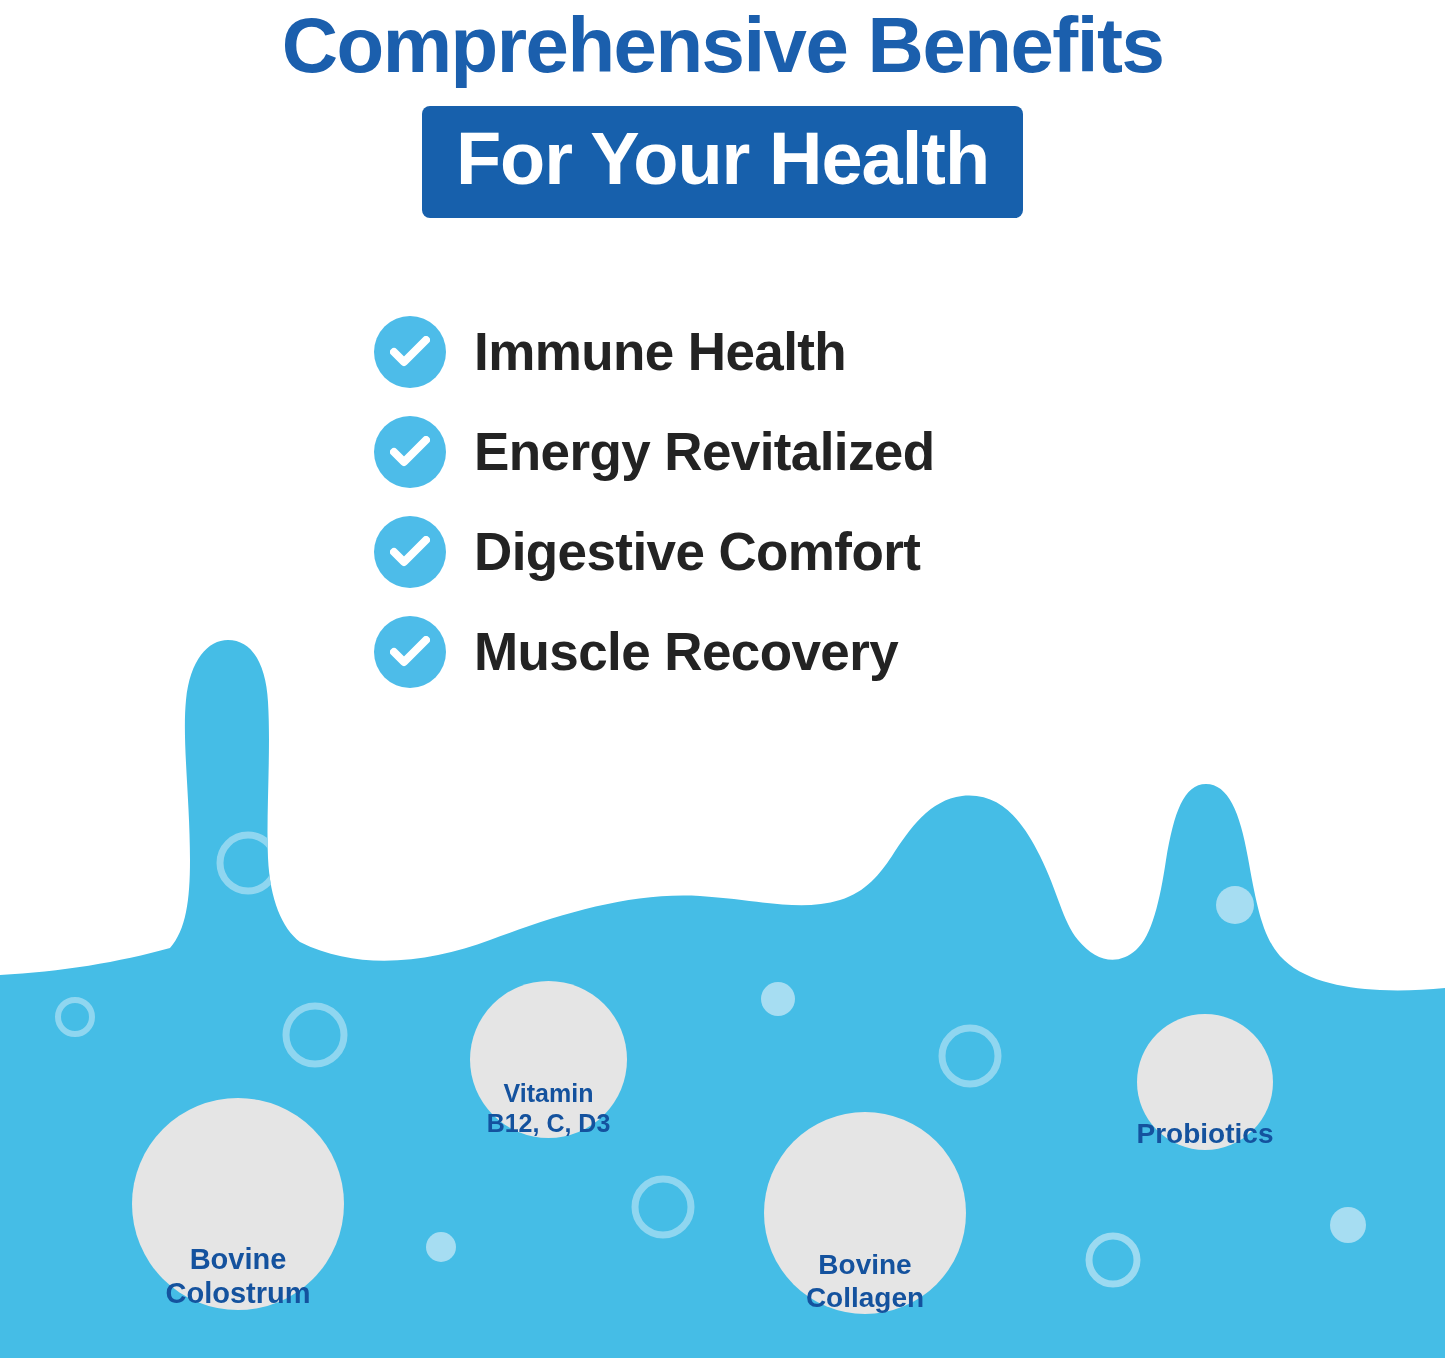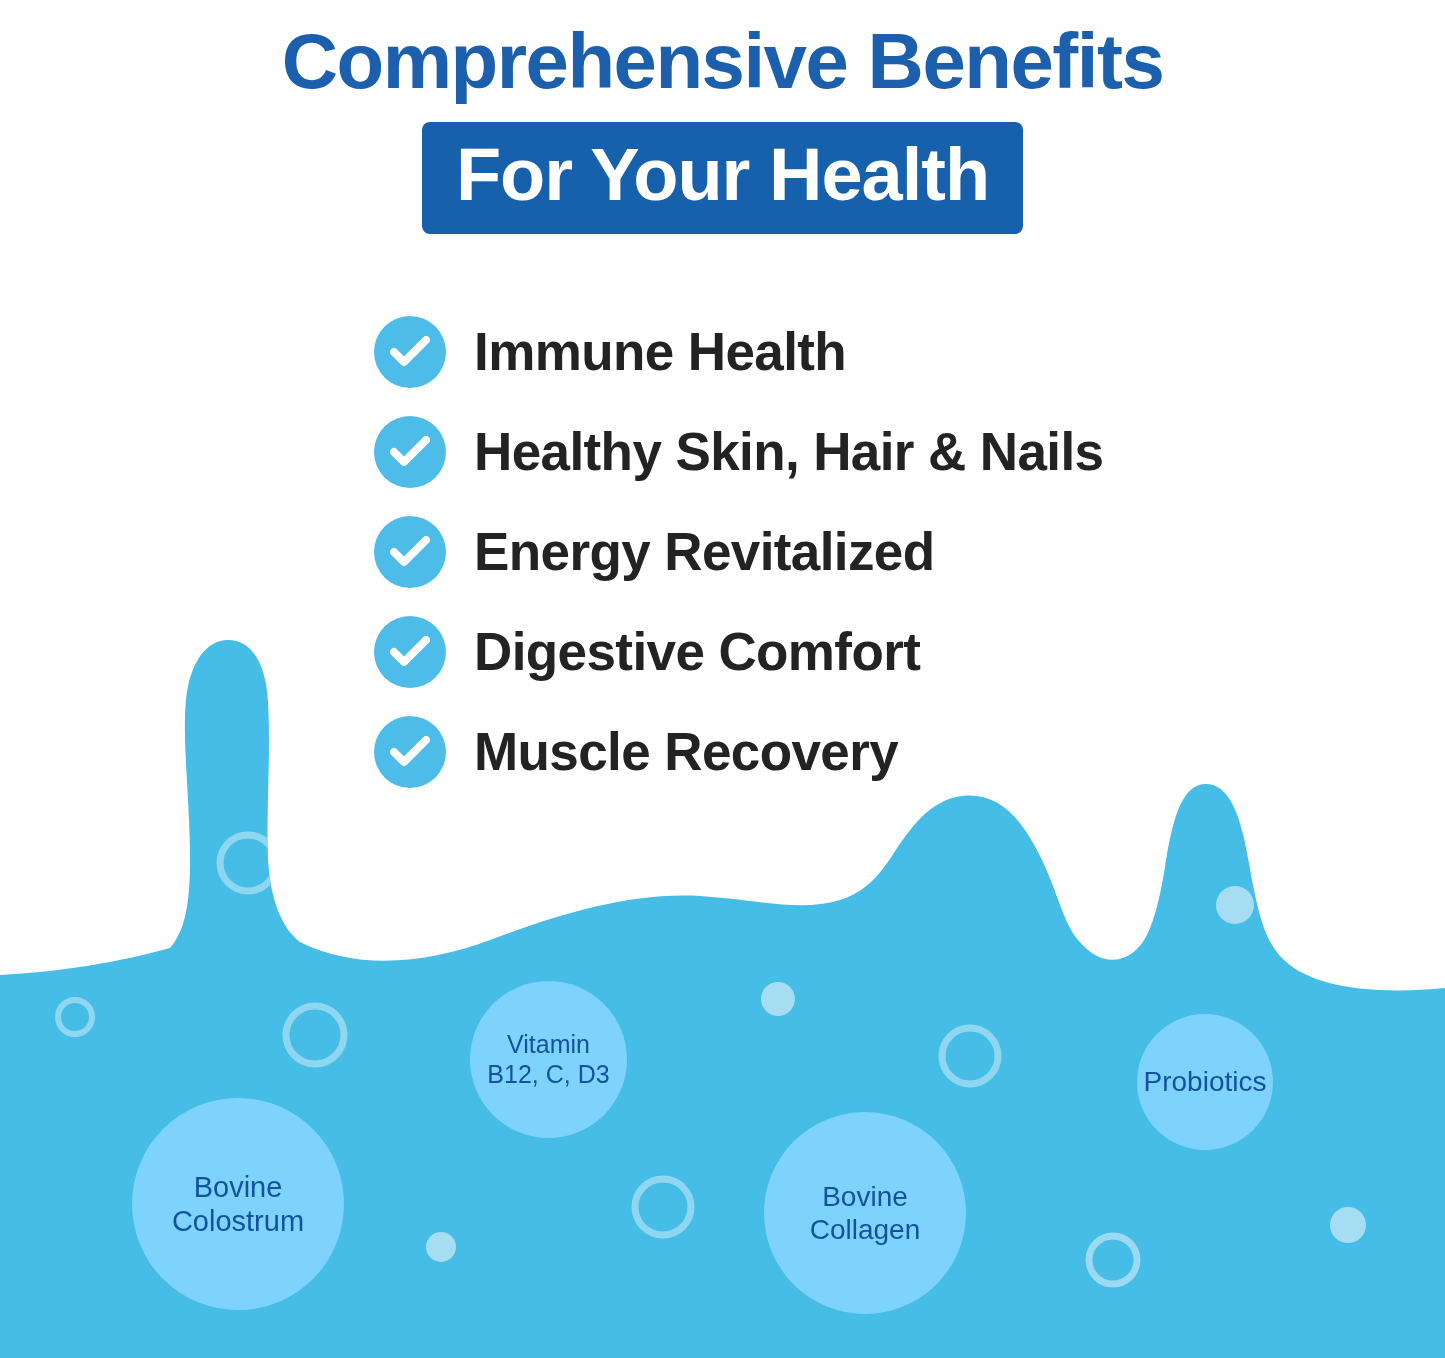--- a/index.html
+++ b/index.html
@@ -23,21 +23,21 @@
     width:1445px;
     text-align:center;
     z-index:5;
   }
   .title-main {
     font-size:78px;
     font-weight:bold;
     color:#1B5FAD;
     letter-spacing:-1.5px;
     line-height:1.0;
-    padding-top:22px;
+    padding-top:6px;
     white-space:nowrap;
   }
   .title-badge-wrap {
     margin-top:22px;
     display:flex;
     justify-content:center;
   }
   .title-badge {
     display:inline-block;
     background:#1760AC;
@@ -89,27 +89,27 @@
     left:0; top:0;
     width:1445px; height:1358px;
     z-index:1;
   }
   .wave-layer svg { display:block; }
 
   
   .ingredient {
     position:absolute;
     border-radius:50%;
-    background:#7dd3fc;
-    display:flex;
-    align-items:center;
+    background:#e5e5e5;
+    display:flex;
+    align-items:flex-end;
     justify-content:center;
     text-align:center;
     color:#14529E;
-    font-weight:normal;
+    font-weight:bold;
     line-height:1.18;
     z-index:4;
   }
   #ing-colostrum {
     left:132px; top:1098px;
     width:212px; height:212px;
     font-size:29px;
   }
   #ing-vitamin {
     left:470px; top:981px;
@@ -215,28 +215,20 @@
 
     <div class="benefit-row">
       <span class="check-circle">
         <svg width="40" height="32" viewBox="0 0 40 32">
           <path d="M4 16 L14 26 L36 4" fill="none" stroke="#ffffff" stroke-width="8" stroke-linecap="round" stroke-linejoin="round"></path>
         </svg>
       </span>
       <span class="benefit-label">Immune Health</span>
     </div>
 
-    <div class="benefit-row">
-      <span class="check-circle">
-        <svg width="40" height="32" viewBox="0 0 40 32">
-          <path d="M4 16 L14 26 L36 4" fill="none" stroke="#ffffff" stroke-width="8" stroke-linecap="round" stroke-linejoin="round"></path>
-        </svg>
-      </span>
-      <span class="benefit-label">Healthy Skin, Hair &amp; Nails</span>
-    </div>
 
     <div class="benefit-row">
       <span class="check-circle">
         <svg width="40" height="32" viewBox="0 0 40 32">
           <path d="M4 16 L14 26 L36 4" fill="none" stroke="#ffffff" stroke-width="8" stroke-linecap="round" stroke-linejoin="round"></path>
         </svg>
       </span>
       <span class="benefit-label">Energy Revitalized</span>
     </div>
 

